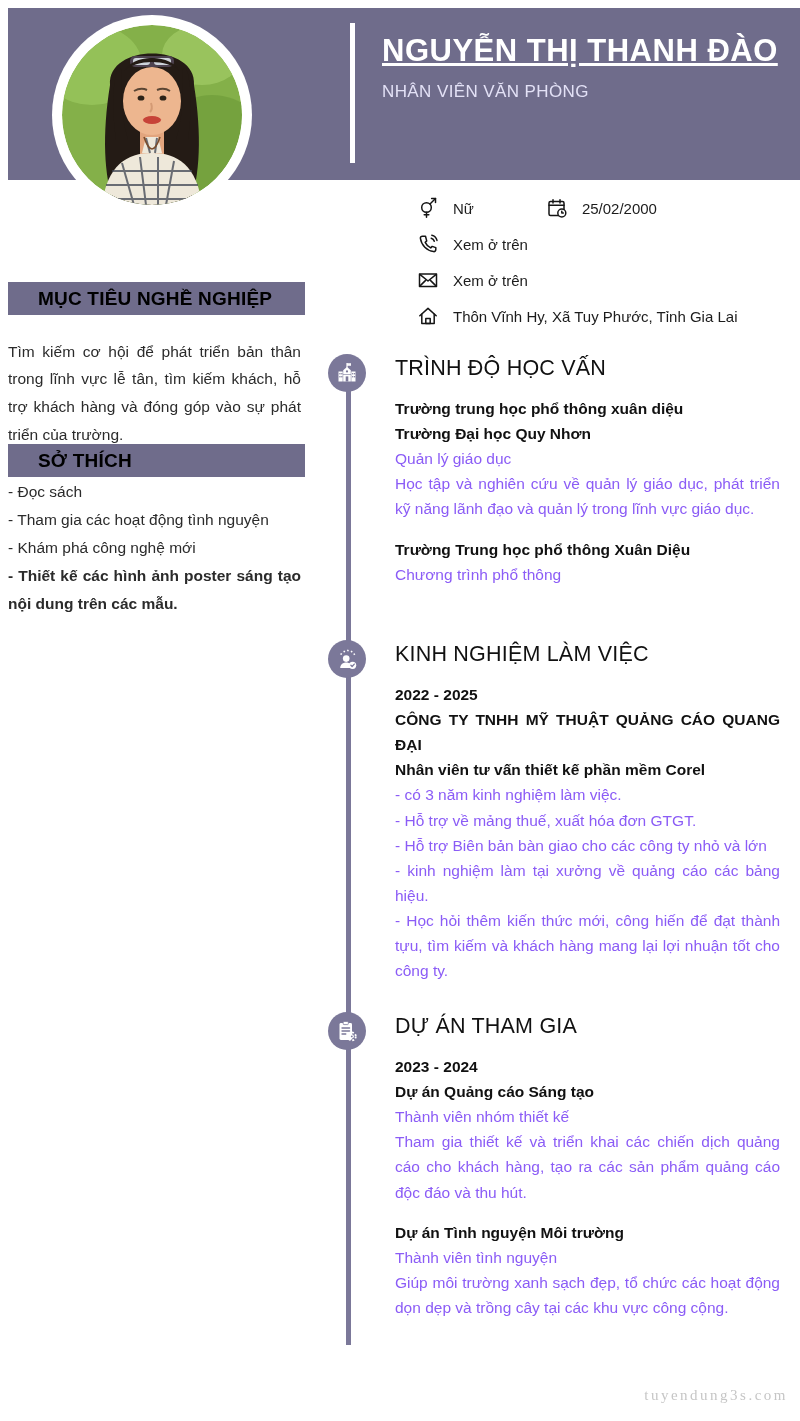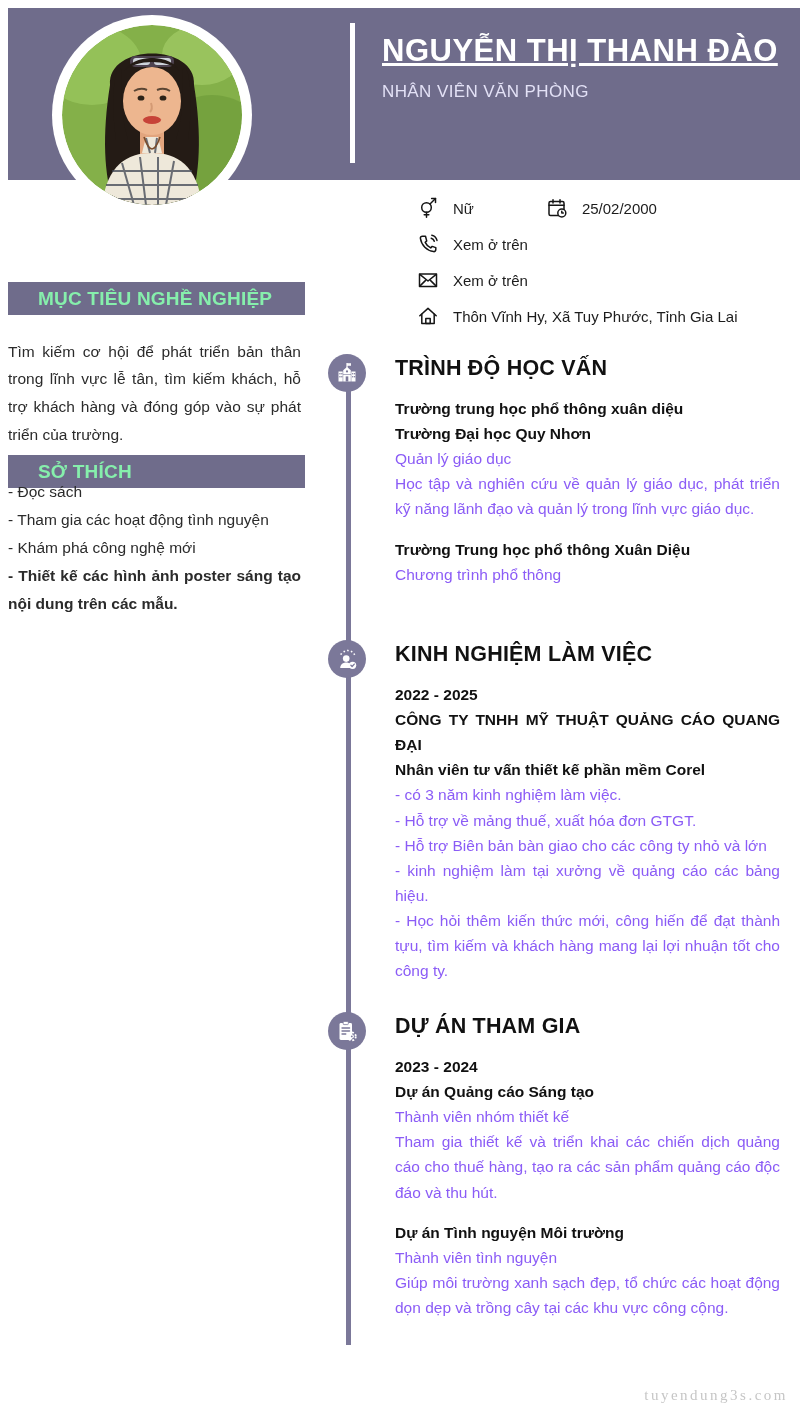--- a/index.html
+++ b/index.html
@@ -33,26 +33,26 @@
   }
   
   .contact{position:absolute; left:417px; top:196px; width:375px;}
   .c-row{display:flex; align-items:center; height:24px; margin-bottom:12px;}
   .c-icon{width:22px; height:22px; flex:0 0 22px; margin-right:14px;}
   .c-val{font-size:15px; color:#1c1c1c;}
   .c-col2{display:flex; align-items:center; margin-left:72px;}
   
   .side-title{
     position:absolute; left:8px; width:297px; height:33px;
-    background:#6f6c8b; color:#86efac; font-size:19px; font-weight:bold;
+    background:#6f6c8b; color:#000000; font-size:19px; font-weight:bold;
     line-height:33px; padding-left:30px; box-sizing:border-box;
     letter-spacing:.2px;
   }
   .t-objective{top:282px;}
-  .t-hobby{top:455px;}
+  .t-hobby{top:444px;}
   .side-body{
     position:absolute; left:8px; width:293px; font-size:15.5px;
     line-height:1.8; color:#2b2b2b; text-align:justify;
   }
   .b-objective{top:322px;}
   .hobby-list{position:absolute; left:8px; top:478px; width:293px;}
   .hobby-list p{margin:0; font-size:15.5px; line-height:1.8; color:#2b2b2b;}
   .hobby-list p.j{text-align:justify;font-weight:bold;}
   
   .right-col{position:absolute; left:330px; top:352px; width:450px; height:1050px;}
@@ -65,21 +65,21 @@
   .s-experience{top:286px;}
   .s-projects{top:658px;}
   .tl-icon{
     position:absolute; left:-2px; top:2px; width:38px; height:38px;
     border-radius:50%; background:#7b7899; z-index:1;
     display:flex; align-items:center; justify-content:center;
   }
   .tl-icon svg{width:24px;height:24px;}
   .sec-content{margin-left:65px; width:385px;}
   .sec-content h2{
-    margin:4px 0 0; font-size:21.5px; font-weight:bold; color:#111111;
+    margin:4px 0 0; font-size:21.5px; font-weight:normal; color:#111111;
     letter-spacing:.2px;
   }
   .entries{margin-top:15px;}
   .entry + .entry{margin-top:15px;}
   .entry p{margin:0; font-size:15.5px; line-height:1.62; color:#8b5cf6;}
   .entry p.b{font-weight:bold; color:#111111;}
   .entry p.j{text-align:justify;}
   
   .watermark{
     position:absolute; right:12px; top:1387px;
@@ -316,21 +316,21 @@
           <circle cx="16.8" cy="17.4" r="0.9" fill="#7b7899"></circle>
         </svg>
       </div>
       <div class="sec-content">
         <h2>DỰ ÁN THAM GIA</h2>
         <div class="entries">
             <div class="entry">
               <p class="b">2023 - 2024</p>
               <p class="b">Dự án Quảng cáo Sáng tạo</p>
               <p>Thành viên nhóm thiết kế</p>
-              <p class="j">Tham gia thiết kế và triển khai các chiến dịch quảng cáo cho thuế hàng, tạo ra các sản phẩm quảng cáo độc đáo và thu hút.</p>
+              <p class="j">Tham gia thiết kế và triển khai các chiến dịch quảng cáo cho khách hàng, tạo ra các sản phẩm quảng cáo độc đáo và thu hút.</p>
             </div>
             <div class="entry">
               <p class="b">Dự án Tình nguyện Môi trường</p>
               <p>Thành viên tình nguyện</p>
               <p class="j">Giúp môi trường xanh sạch đẹp, tổ chức các hoạt động dọn dẹp và trồng cây tại các khu vực công cộng.</p>
             </div>
           </div>
       </div>
     </section>
   </div>

